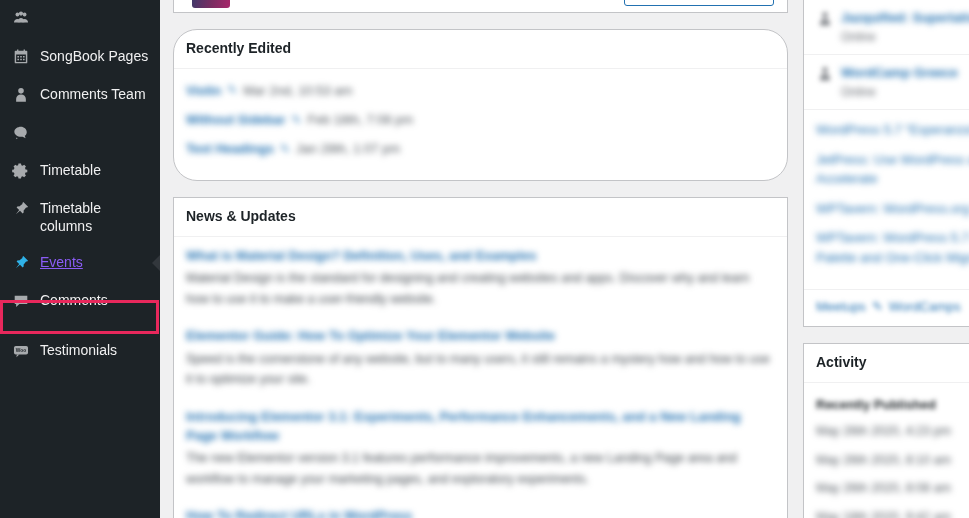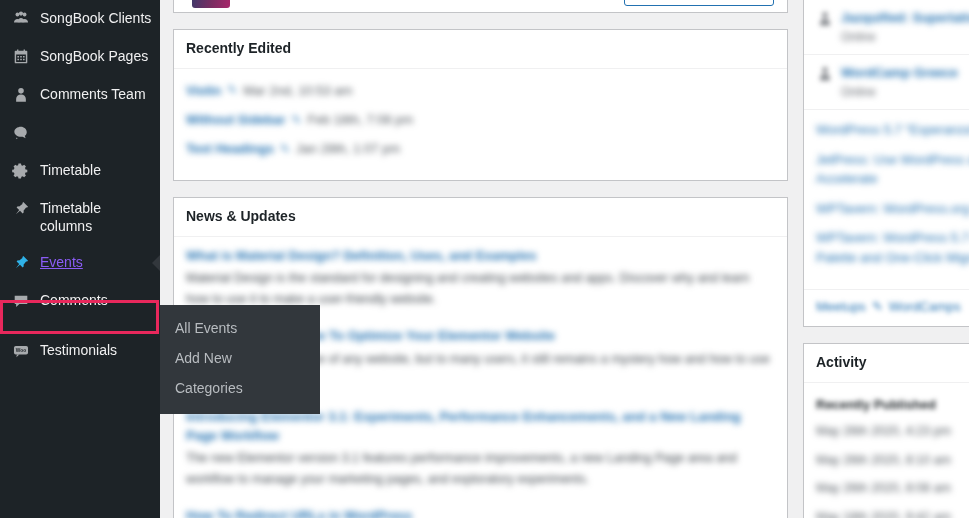--- a/index.html
+++ b/index.html
@@ -161,21 +161,20 @@
           <span class="ico">
             <svg width="18" height="18" viewBox="0 0 20 20" fill="currentColor">
               <circle cx="6" cy="5" r="2.1"></circle>
               <circle cx="10" cy="4" r="2.3"></circle>
               <circle cx="14" cy="5" r="2.1"></circle>
               <path d="M2.2 14c0-2.4 1.7-4 3.8-4s3.8 1.6 3.8 4z"></path>
               <path d="M6.2 13.6c0-2.7 1.7-4.6 3.8-4.6s3.8 1.9 3.8 4.6z"></path>
               <path d="M10.2 14c0-2.4 1.7-4 3.8-4s3.8 1.6 3.8 4z"></path>
             </svg>
           </span>
-          <span class="mi-label">SongBook Clients</span>
         </div>
         <div class="menu-item">
           <span class="ico">
             <svg width="18" height="18" viewBox="0 0 20 20" fill="currentColor">
               <path d="M4 3h1.6V1.7h1.5V3h5.8V1.7h1.5V3H16a1 1 0 011 1v12a1 1 0 01-1 1H4a1 1 0 01-1-1V4a1 1 0 011-1zm.6 4.2v8.4h10.8V7.2zM6 8.8h1.8v1.7H6zm3.1 0h1.8v1.7H9.1zm3.1 0H14v1.7h-1.8zM6 12h1.8v1.7H6zm3.1 0h1.8v1.7H9.1zm3.1 0H14v1.7h-1.8z"></path>
             </svg>
           </span>
           <span class="mi-label">SongBook Pages</span>
         </div>
         <div class="menu-item">
@@ -240,38 +239,33 @@
               <path d="M5.4 14l-.5 3 3.2-3z"></path>
               <text x="10" y="11.1" text-anchor="middle" font-size="5.4" font-family="Liberation Sans, sans-serif" font-weight="bold" fill="#1d2327">Woo</text>
             </svg>
           </span>
           <span class="mi-label">Testimonials</span>
         </div>
         <div class="menu-item"></div>
       </div>
   </div>
 
-  <div id="submenu">
-      <span class="sub-item">All Events</span>
-      <span class="sub-item">Add New</span>
-      <span class="sub-item">Categories</span>
-    </div>
 
   <div id="highlight-box" style="border-color: rgb(232, 40, 92);"></div>
 
   <div id="main">
 
     <div class="col-left">
 
       <div id="quick-card">
         <div id="gradient-btn"></div>
         <div id="outline-btn"></div>
       </div>
 
-      <div class="card" style="margin-top:16px;">
+      <div class="card" style="margin-top:16px;border-radius:24px;">
         <div class="card-head">
           <h2>Recently Edited</h2>
         </div>
         <div class="card-body">
           <div id="re-rows">
               <div class="re-row blur">
                 <span class="re-title">Violin</span>
                 <span class="re-pencil">✎</span>
                 <span class="re-date">Mar 2nd, 10:53 am</span>
               </div>

